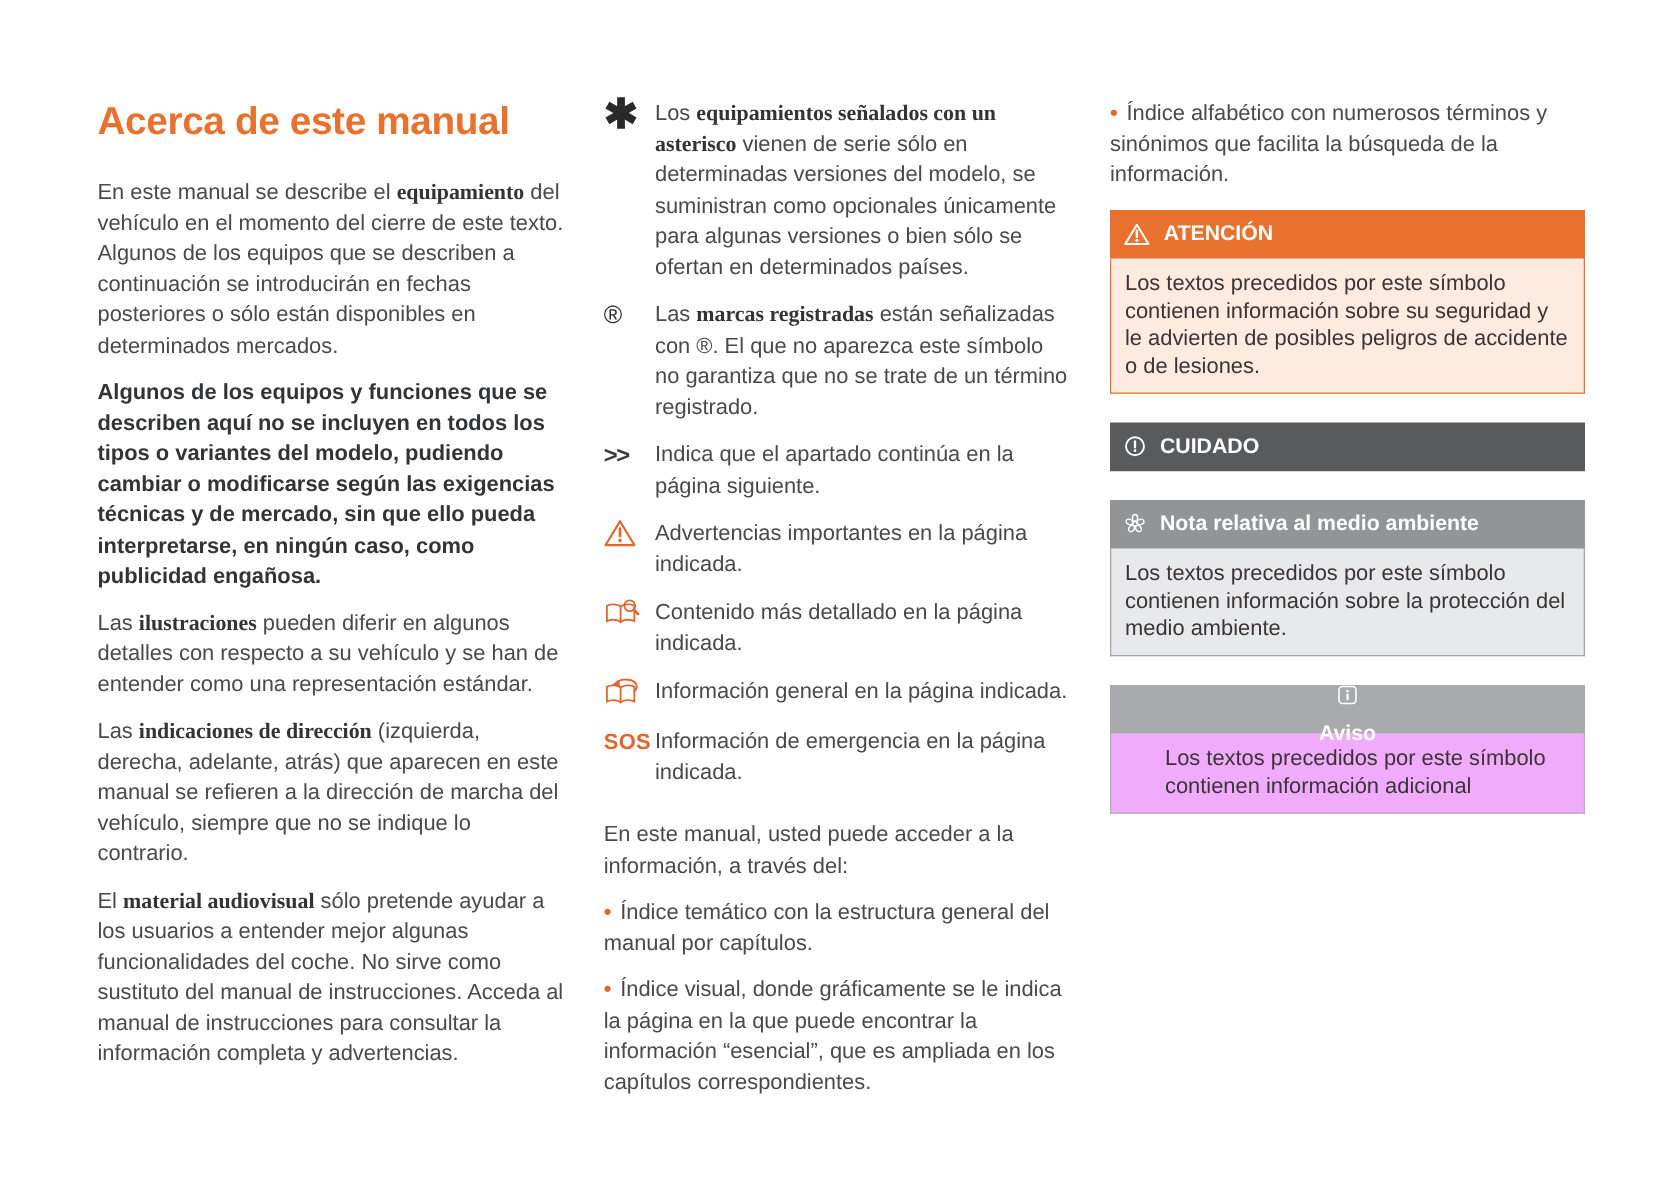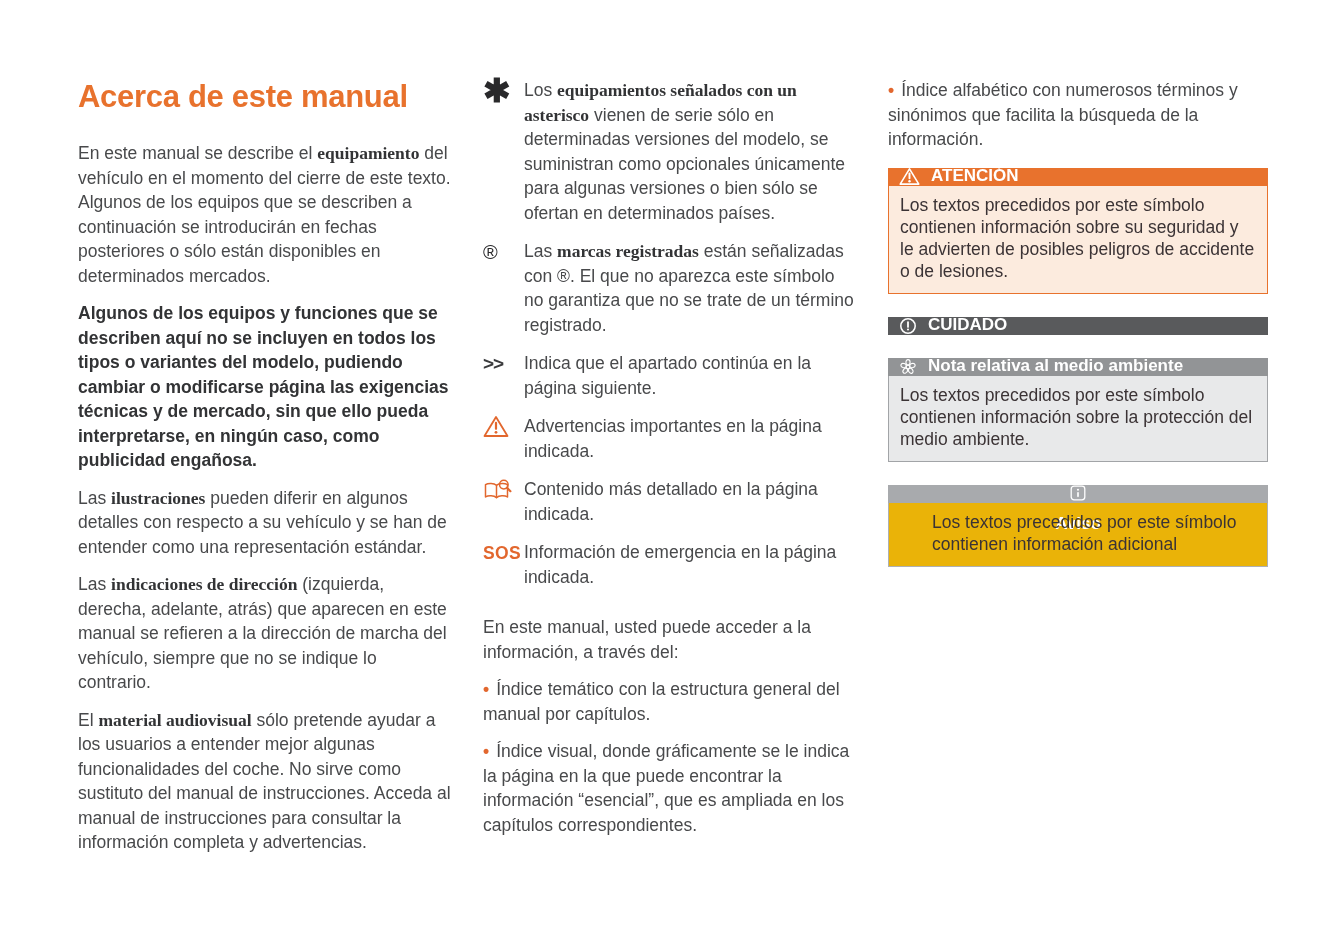--- a/index.html
+++ b/index.html
@@ -32,48 +32,48 @@
   .glyph-sos { font-size:17.5px; line-height:24px; font-weight:700; color:#e2672e; letter-spacing:0.3px; }
 
   .intro { margin:26px 0 13px 0; }
   .bullet { margin:0 0 13px 0; }
   .dot { color:#e2672e; font-weight:700; margin-right:7px; }
 
   
   .notice { margin-top:23px; }
   .notice:first-of-type { margin-top:16px; }
   .notice-header {
-    display:flex; align-items:center; gap:11px; height:18px; padding:0 11px;
+    display:flex; align-items:center; gap:11px; height:39px; padding:0 11px;
     color:#ffffff; font-weight:700; font-size:17px;
   }
   .notice-body {
     padding:8px 11px 11px 11px; font-weight:400; font-size:17.5px;
     line-height:22px; color:#3b3335; border:1px solid; border-top:none;
   }
   .n-atencion .notice-header { background:#e8722d; }
   .n-atencion .notice-body   { background:#fcebde; border-color:#e8722d; }
   .n-cuidado  .notice-header { background:#595a5c; }
   .n-cuidado  .notice-body   { background:#fcebde; border-color:#595a5c; }
   .n-medio    .notice-header { background:#929496; }
   .n-medio    .notice-body   { background:#e8e9ea; border-color:#a2a4a7; }
   .n-aviso    .notice-header { background:#a8aaad;flex-direction:column; }
-  .n-aviso    .notice-body   { background:#eab308; border-color:#aeb0b3;padding-left:43px; }
+  .n-aviso    .notice-body   { background:#f0abfc; border-color:#aeb0b3;padding-left:43px; }
 
   svg { display:block; }
 </style>
 </head>
 <body>
 
 <div class="page">
   <div class="columns">
 
     <div class="col col-left">
       <h1 class="title">Acerca de este manual</h1>
       <p class="para"><span>En este manual se describe el </span><b>equipamiento</b><span> del vehículo en el momento del cierre de este texto. Algunos de los equipos que se describen a continuación se introducirán en fechas posteriores o sólo están disponibles en determinados mercados.</span></p>
-      <p class="para all-bold">Algunos de los equipos y funciones que se describen aquí no se incluyen en todos los tipos o variantes del modelo, pudiendo cambiar o modificarse página las exigencias técnicas y de mercado, sin que ello pueda interpretarse, en ningún caso, como publicidad engañosa.</p>
+      <p class="para all-bold">Algunos de los equipos y funciones que se describen aquí no se incluyen en todos los tipos o variantes del modelo, pudiendo cambiar o modificarse según las exigencias técnicas y de mercado, sin que ello pueda interpretarse, en ningún caso, como publicidad engañosa.</p>
       <p class="para"><span>Las </span><b>ilustraciones</b><span> pueden diferir en algunos detalles con respecto a su vehículo y se han de entender como una representación estándar.</span></p>
       <p class="para"><span>Las </span><b>indicaciones de dirección</b><span> (izquierda, derecha, adelante, atrás) que aparecen en este manual se refieren a la dirección de marcha del vehículo, siempre que no se indique lo contrario.</span></p>
       <p class="para"><span>El </span><b>material audiovisual</b><span> sólo pretende ayudar a los usuarios a entender mejor algunas funcionalidades del coche. No sirve como sustituto del manual de instrucciones. Acceda al manual de instrucciones para consultar la información completa y advertencias.</span></p>
     </div>
 
     <div class="col col-mid">
 
       <div class="sym-item">
         <div class="sym-icon"><span class="glyph-asterisk">✱</span></div>
         <p class="sym-text"><span>Los </span><b>equipamientos señalados con un asterisco</b><span> vienen de serie sólo en determinadas versiones del modelo, se suministran como opcionales únicamente para algunas versiones o bien sólo se ofertan en determinados países.</span></p>
@@ -107,20 +107,33 @@
               <path d="M13.5 7.2 C11 5.1 5.2 4.9 2.5 6.7 V19 C5.2 17.2 11 17.4 13.5 19.6 C16 17.4 21.8 17.2 24.5 19 V6.7 C21.8 4.9 16 5.1 13.5 7.2 Z"></path>
               <path d="M13.5 7.2 V19.6"></path>
               <circle cx="20.8" cy="6.6" r="4.3"></circle>
               <path d="M24 9.8 L27.4 13.2" stroke-width="2.2"></path>
             </g>
           </svg>
         </div>
         <p class="sym-text">Contenido más detallado en la página indicada.</p>
       </div>
 
+      <div class="sym-item">
+        <div class="sym-icon">
+          <svg width="29" height="25" viewBox="0 0 29 25">
+            <g fill="none" stroke="#e2672e" stroke-width="1.5" stroke-linejoin="round" stroke-linecap="round">
+              <path d="M13.5 9 C11 6.9 5.2 6.7 2.5 8.5 V20.3 C5.2 18.5 11 18.7 13.5 20.9 C16 18.7 21.8 18.5 24.5 20.3 V8.5 C21.8 6.7 16 6.9 13.5 9 Z"></path>
+              <path d="M13.5 9 V20.9"></path>
+              <path d="M24.5 12 C27.5 9.5 27 4.9 22.3 3.4 C17 1.7 11 2.8 9.6 5.9"></path>
+            </g>
+            <polygon points="12.6,3.4 6.6,6.6 13,9.2" fill="#e2672e"></polygon>
+          </svg>
+        </div>
+        <p class="sym-text">Información general en la página indicada.</p>
+      </div>
 
       <div class="sym-item">
         <div class="sym-icon"><span class="glyph-sos">SOS</span></div>
         <p class="sym-text">Información de emergencia en la página indicada.</p>
       </div>
 
       <p class="intro">En este manual, usted puede acceder a la información, a través del:</p>
 
       <p class="bullet"><span class="dot">•</span><span>Índice temático con la estructura general del manual por capítulos.</span></p>
       <p class="bullet"><span class="dot">•</span><span>Índice visual, donde gráficamente se le indica la página en la que puede encontrar la información “esencial”, que es ampliada en los capítulos correspondientes.</span></p>

